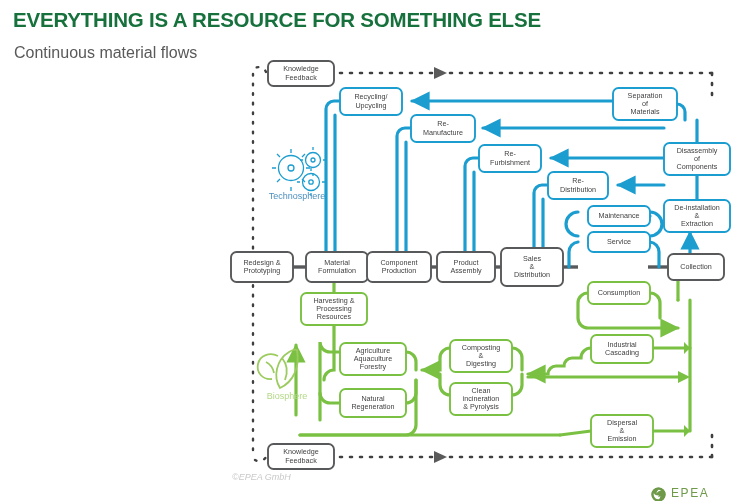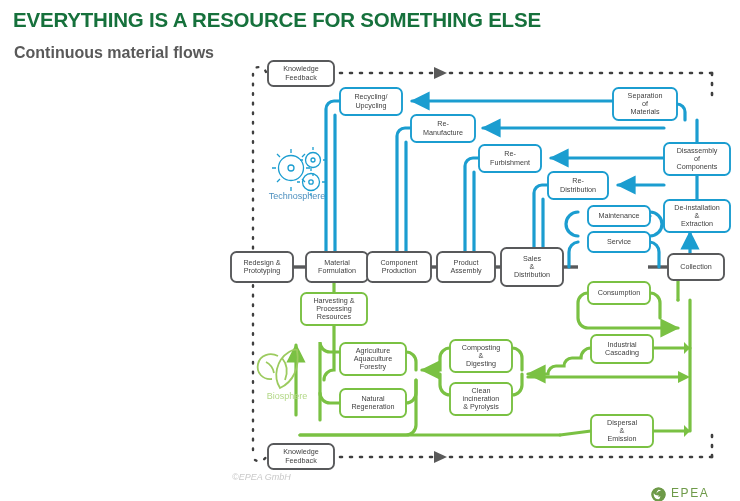--- a/index.html
+++ b/index.html
@@ -14,21 +14,21 @@
 
   .title{
     position:absolute;left:13px;top:8px;
     font-size:20.5px;font-weight:bold;
     color:#16713c;
     letter-spacing:-0.2px;
     white-space:nowrap;
   }
   .subtitle{
     position:absolute;left:14px;top:44px;
-    font-size:16px;font-weight:bold;
+    font-size:16px;font-weight:normal;
     color:#595959;
     white-space:nowrap;
   }
   .copyright{
     position:absolute;left:232px;top:472px;
     font-size:9px;color:#c9c9c9;
     white-space:nowrap;
     font-style:italic;
   }
   .epea-logo{

